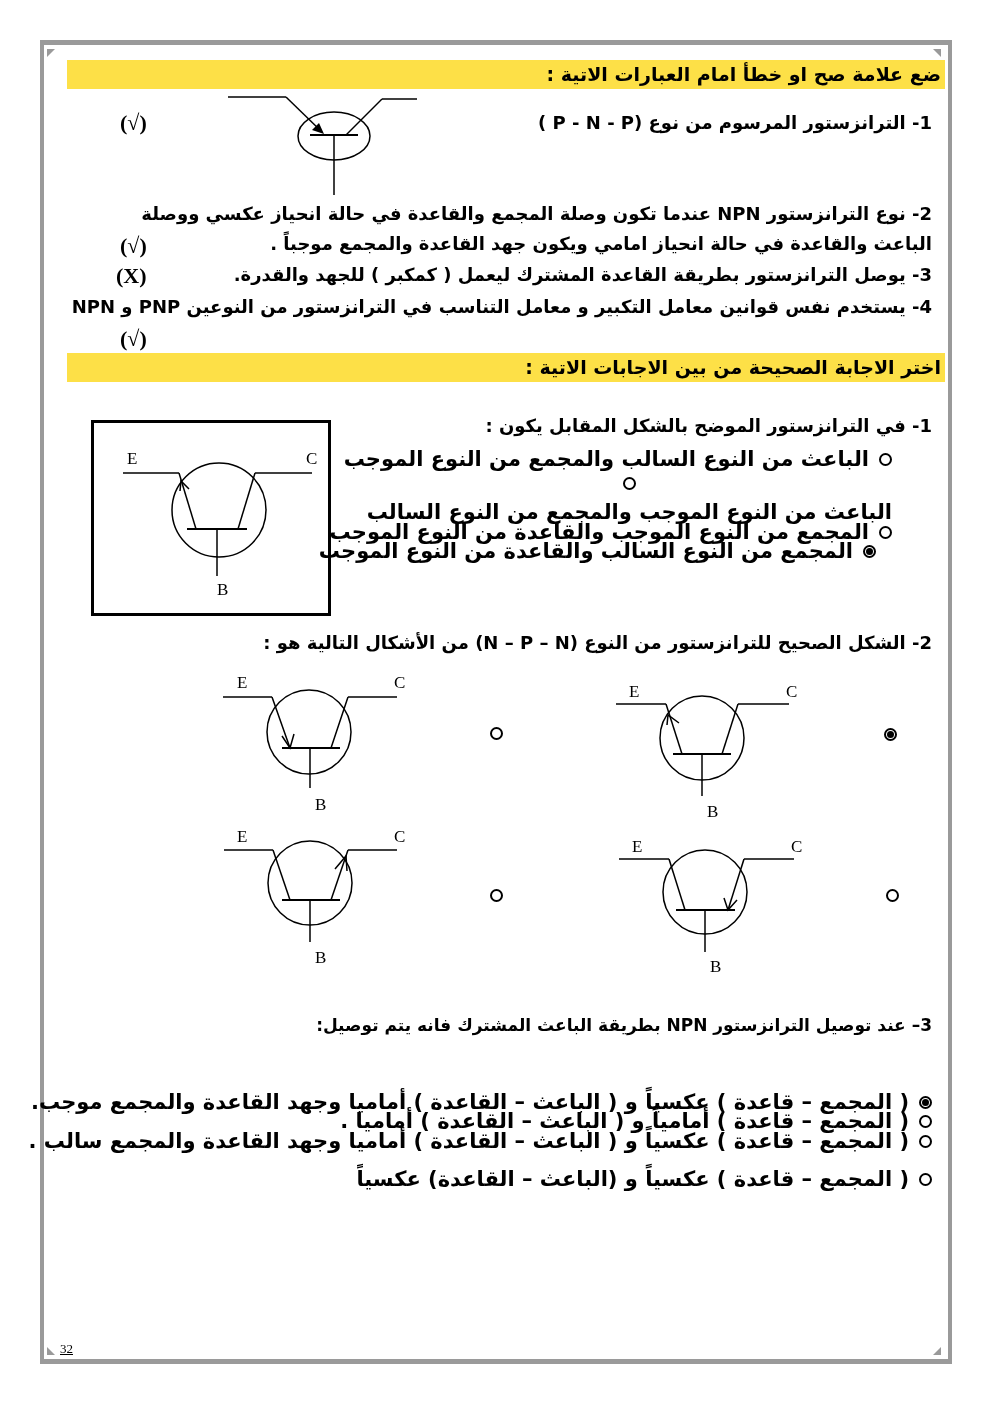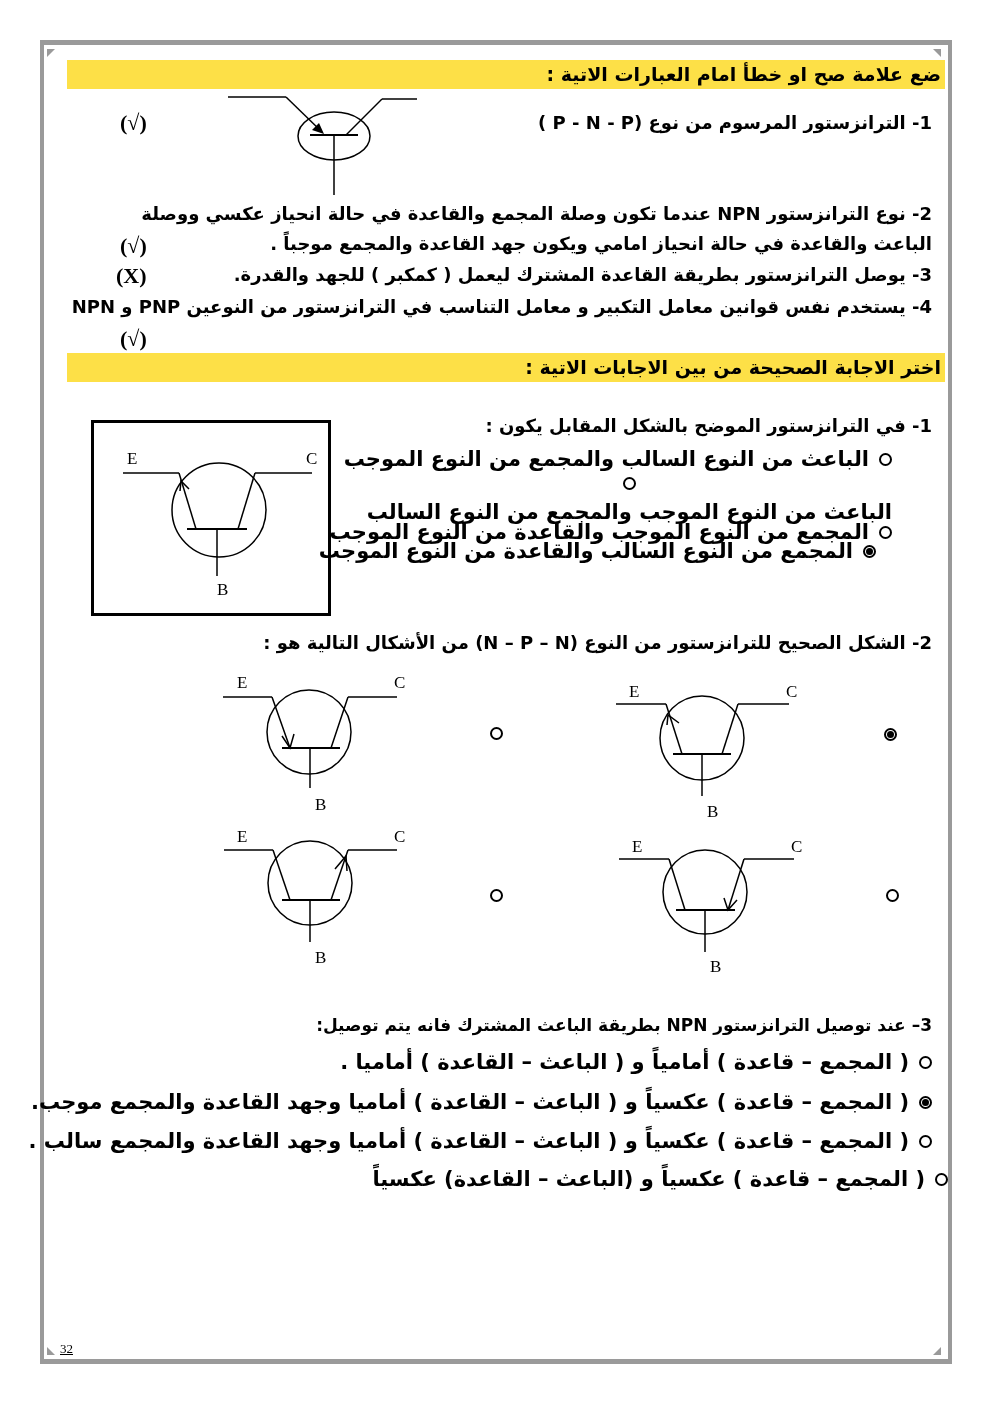--- a/index.html
+++ b/index.html
@@ -159,30 +159,30 @@
   <line x1="144" y1="29" x2="194" y2="29" stroke="#000" stroke-width="1.5"></line>
   <line x1="105" y1="80" x2="105" y2="122" stroke="#000" stroke-width="1.5"></line>
   <text x="32" y="22">E</text>
   <text x="191" y="22">C</text>
   <text x="110" y="142">B</text>
 </svg>
 <span class="radio radio-lone" style="left:886px; top:889px;"></span>
 
 <div class="line" style="right:60px; top:1015px; font-size:17px;">3– عند توصيل الترانزستور NPN بطريقة الباعث المشترك فانه يتم توصيل:</div>
 
-<div class="opt" style="right:60px; top:1050px;justify-content:center;">
+<div class="opt" style="right:60px; top:1109px;justify-content:center;">
   <span class="radio"></span>
   <span>( المجمع – قاعدة ) أمامياً و ( الباعث – القاعدة ) أماميا .</span>
 </div>
 <div class="opt" style="right:60px; top:1090px;">
   <span class="radio sel"></span>
   <span>( المجمع – قاعدة ) عكسياً و ( الباعث – القاعدة ) أماميا وجهد القاعدة والمجمع موجب.</span>
 </div>
 <div class="opt" style="right:60px; top:1129px;">
   <span class="radio"></span>
   <span>( المجمع – قاعدة ) عكسياً و ( الباعث – القاعدة ) أماميا وجهد القاعدة والمجمع سالب .</span>
 </div>
-<div class="opt" style="right:44px; top:1167px;">
+<div class="opt" style="right:60px; top:1167px;">
   <span class="radio"></span>
   <span>( المجمع – قاعدة ) عكسياً و (الباعث – القاعدة) عكسياً</span>
 </div>
 
 <div class="page-num">32</div>
 
 </body></html>

